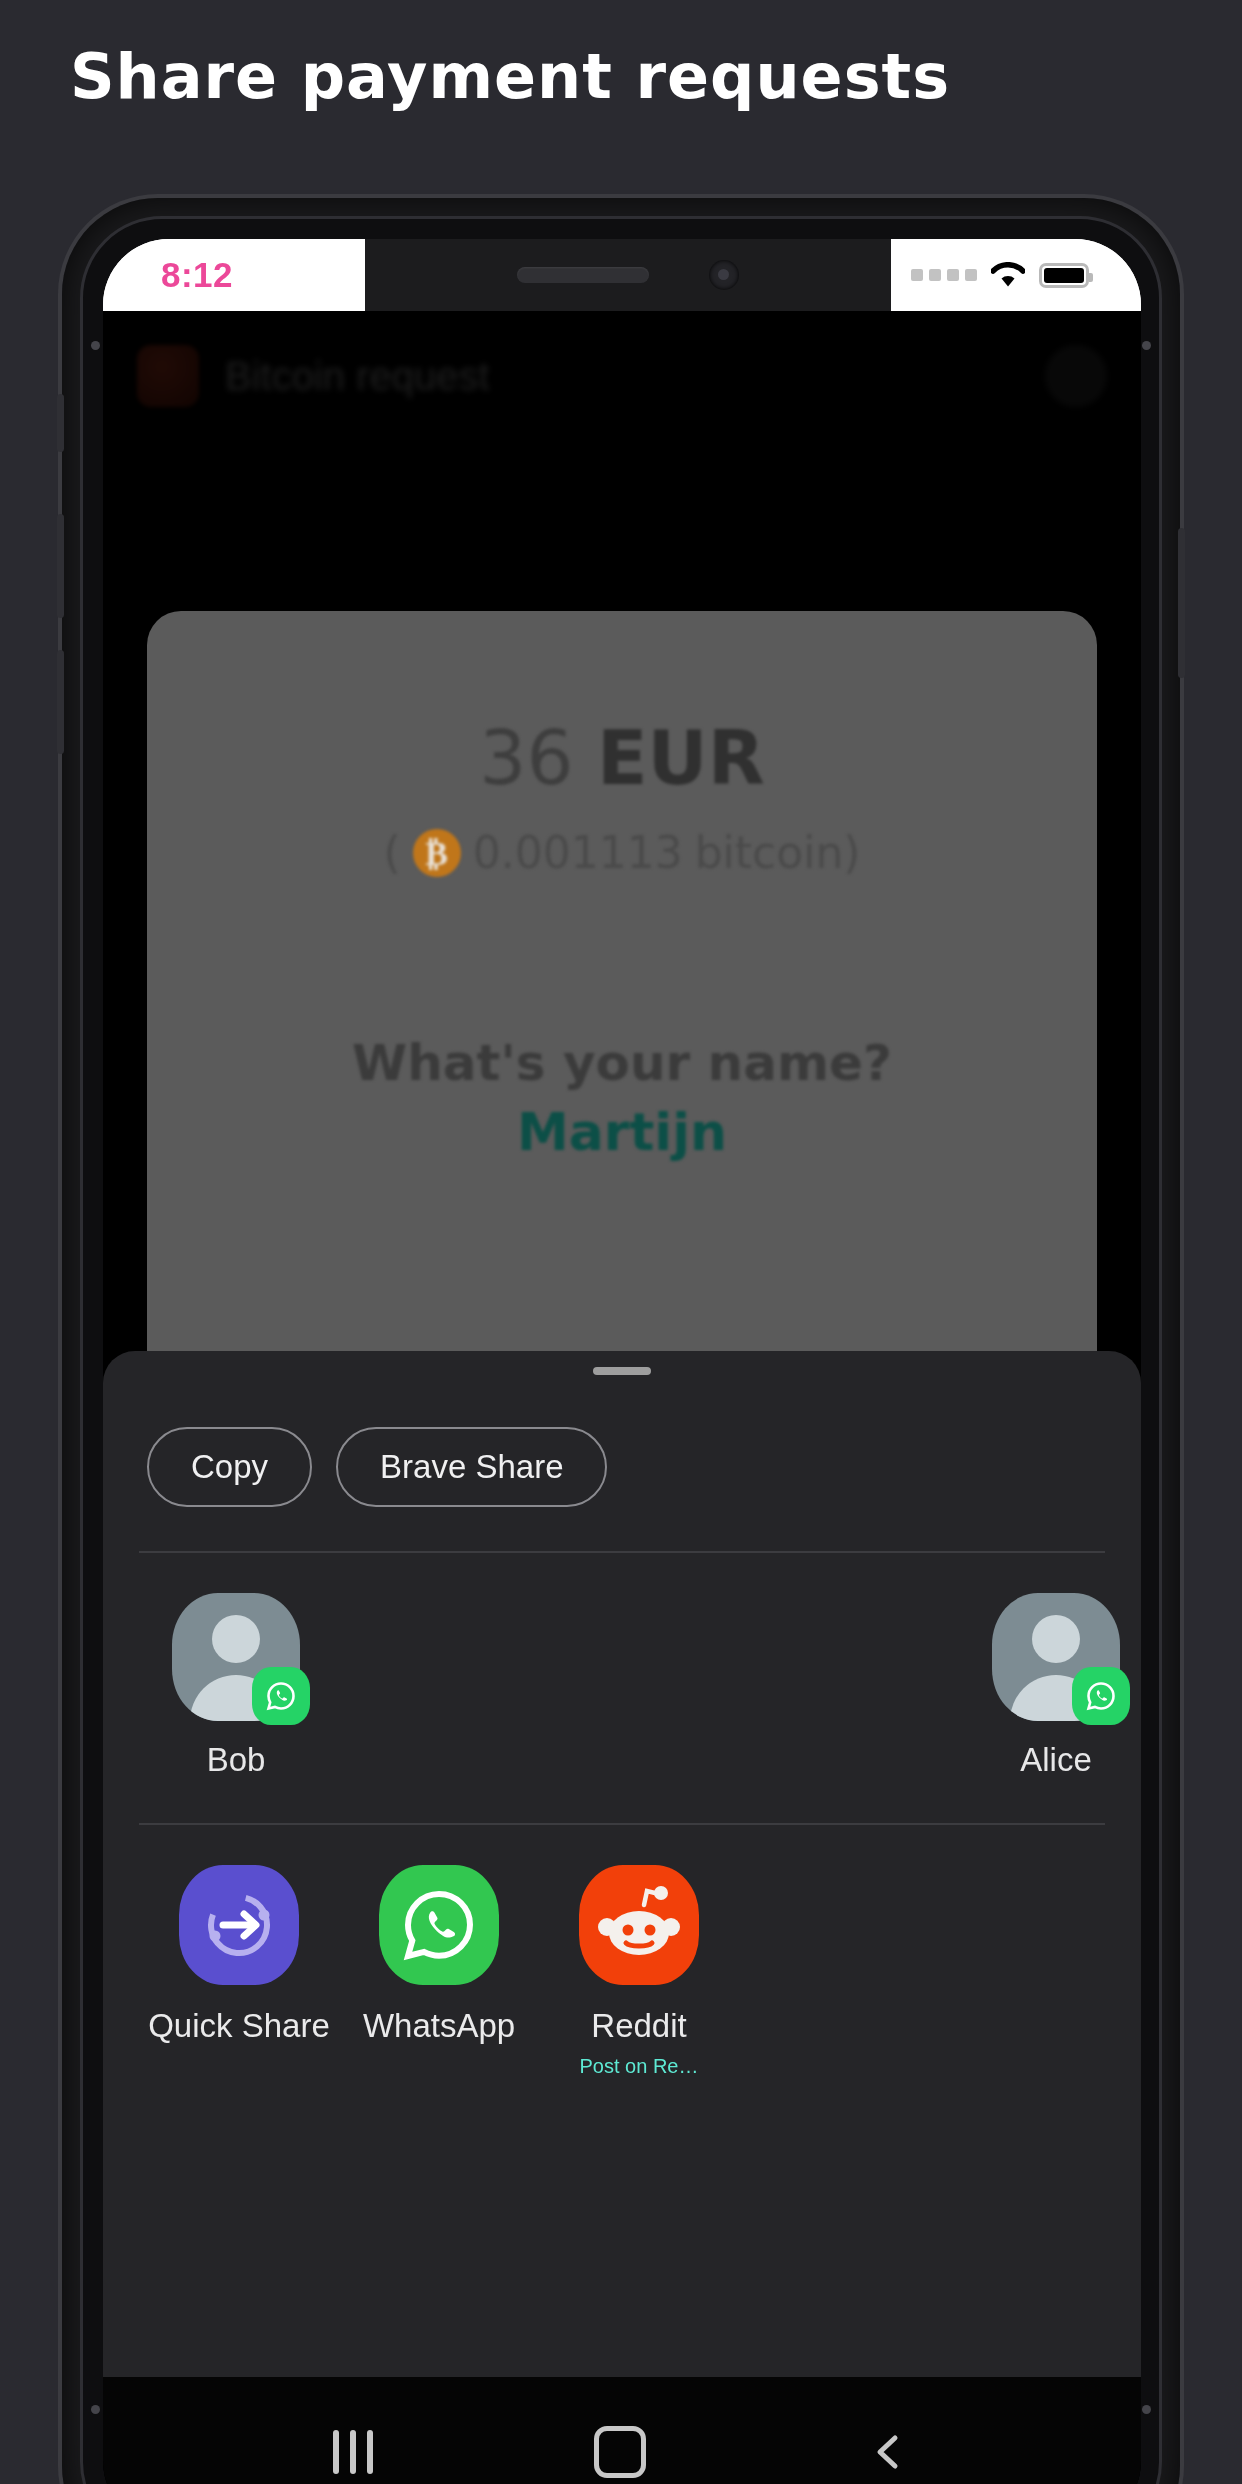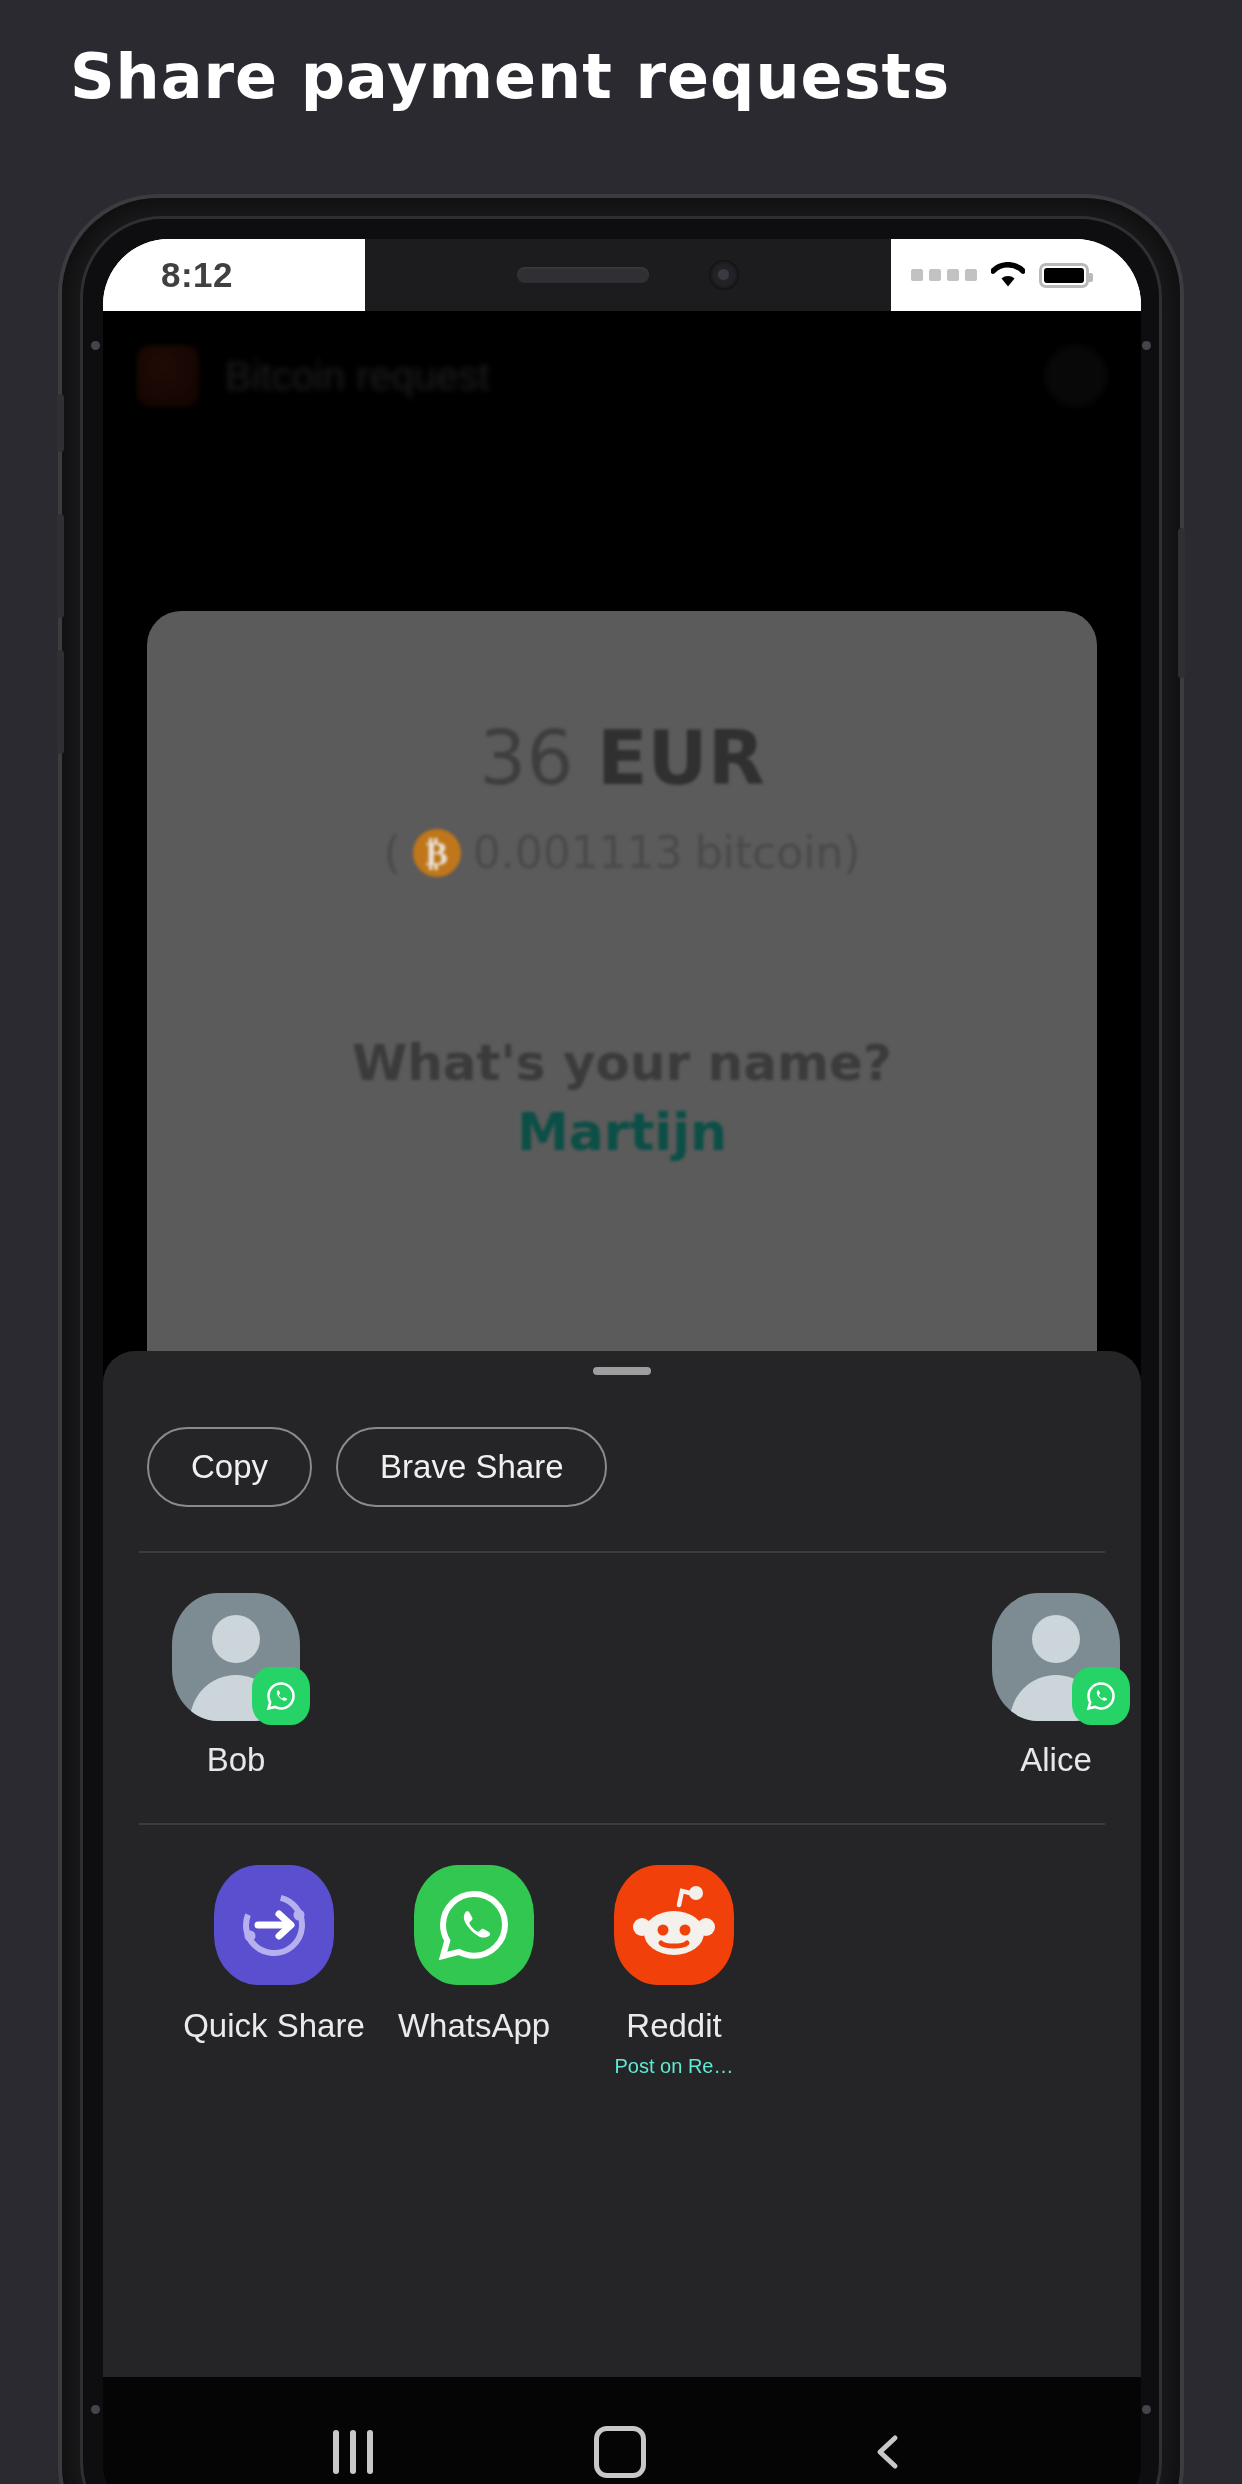--- a/index.html
+++ b/index.html
@@ -83,21 +83,21 @@
     position: relative;
     width: 262px;
     height: 72px;
     background: #ffffff;
     border-bottom-right-radius: 44px;
     display: flex; align-items: center;
     padding-left: 58px;
     box-sizing: border-box;
   }
   .sb-time {
-    color: #404040;
+    color: #ec4899;
     font-size: 35px;
     font-weight: 600;
     letter-spacing: .5px;
   }
   .sb-notch {
     position: relative;
     flex: 1;
     height: 72px;
     background: #1c1c1e;
     display: flex;
@@ -321,21 +321,21 @@
     background: #25D366;
     border-radius: 19px / 21px;
     display:flex; align-items:center; justify-content:center;
   }
   .contact-name {
     margin-top: 20px;
     color: #e7e7e8;
     font-size: 33px;
   }
 
-  .apps { display: flex; padding: 40px 0 0 71px; gap: 0; }
+  .apps { display: flex; padding: 40px 0 0 36px; gap: 0; }
   .app { width: 200px; text-align: center; flex: 0 0 200px; }
   .app-ic {
     width: 120px; height: 120px;
     margin: 0 auto;
     border-radius: 44px / 50px;
     display: flex; align-items: center; justify-content: center;
     overflow: hidden;
   }
   .app-name {
     margin-top: 22px;

